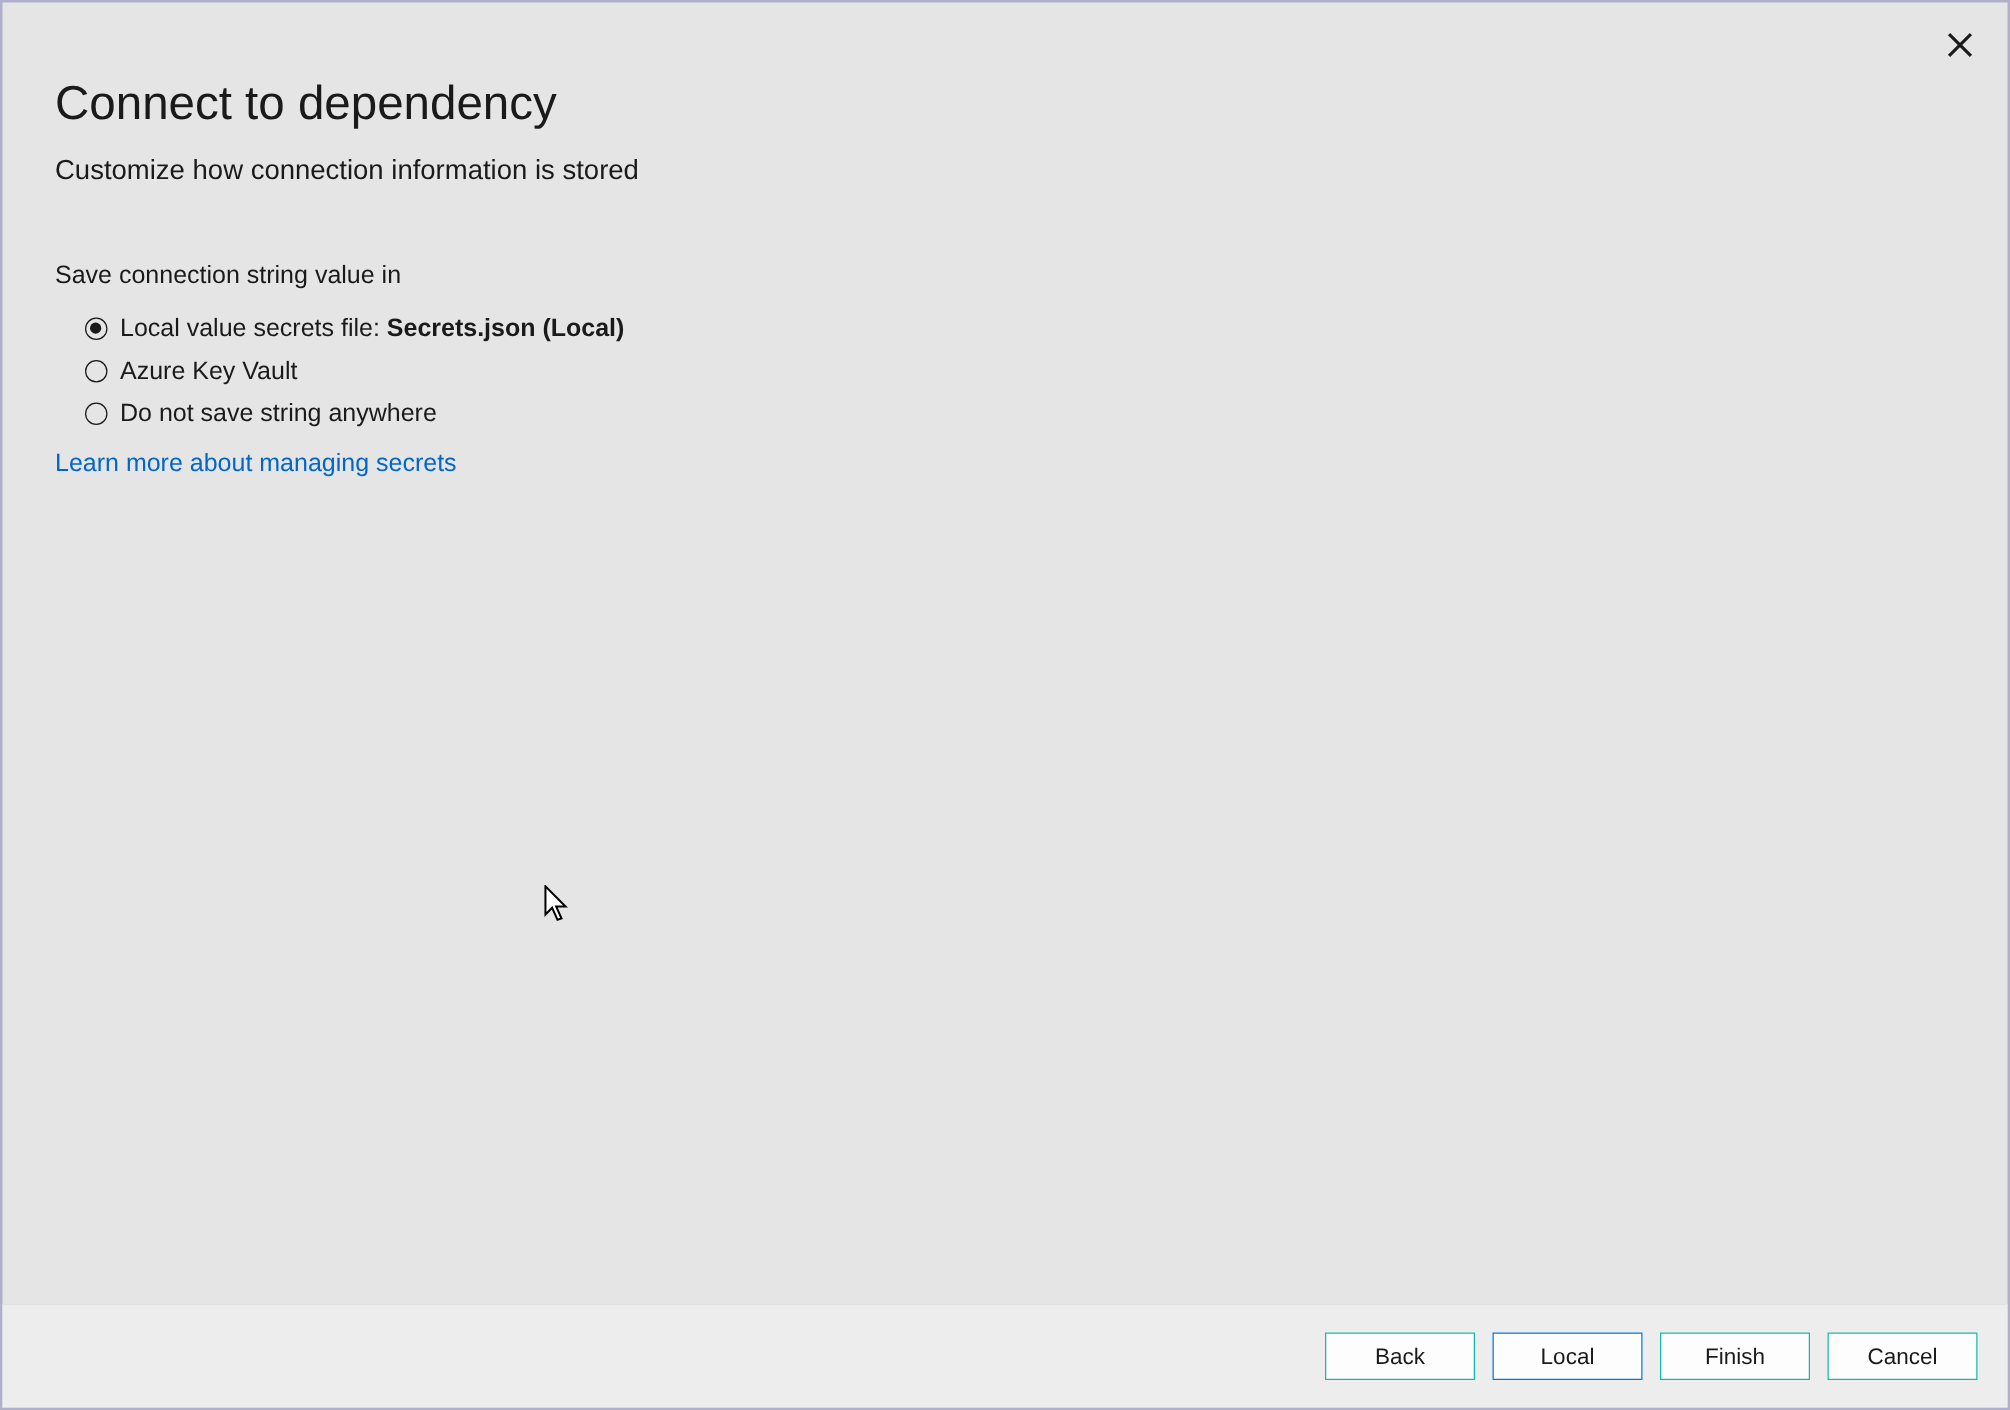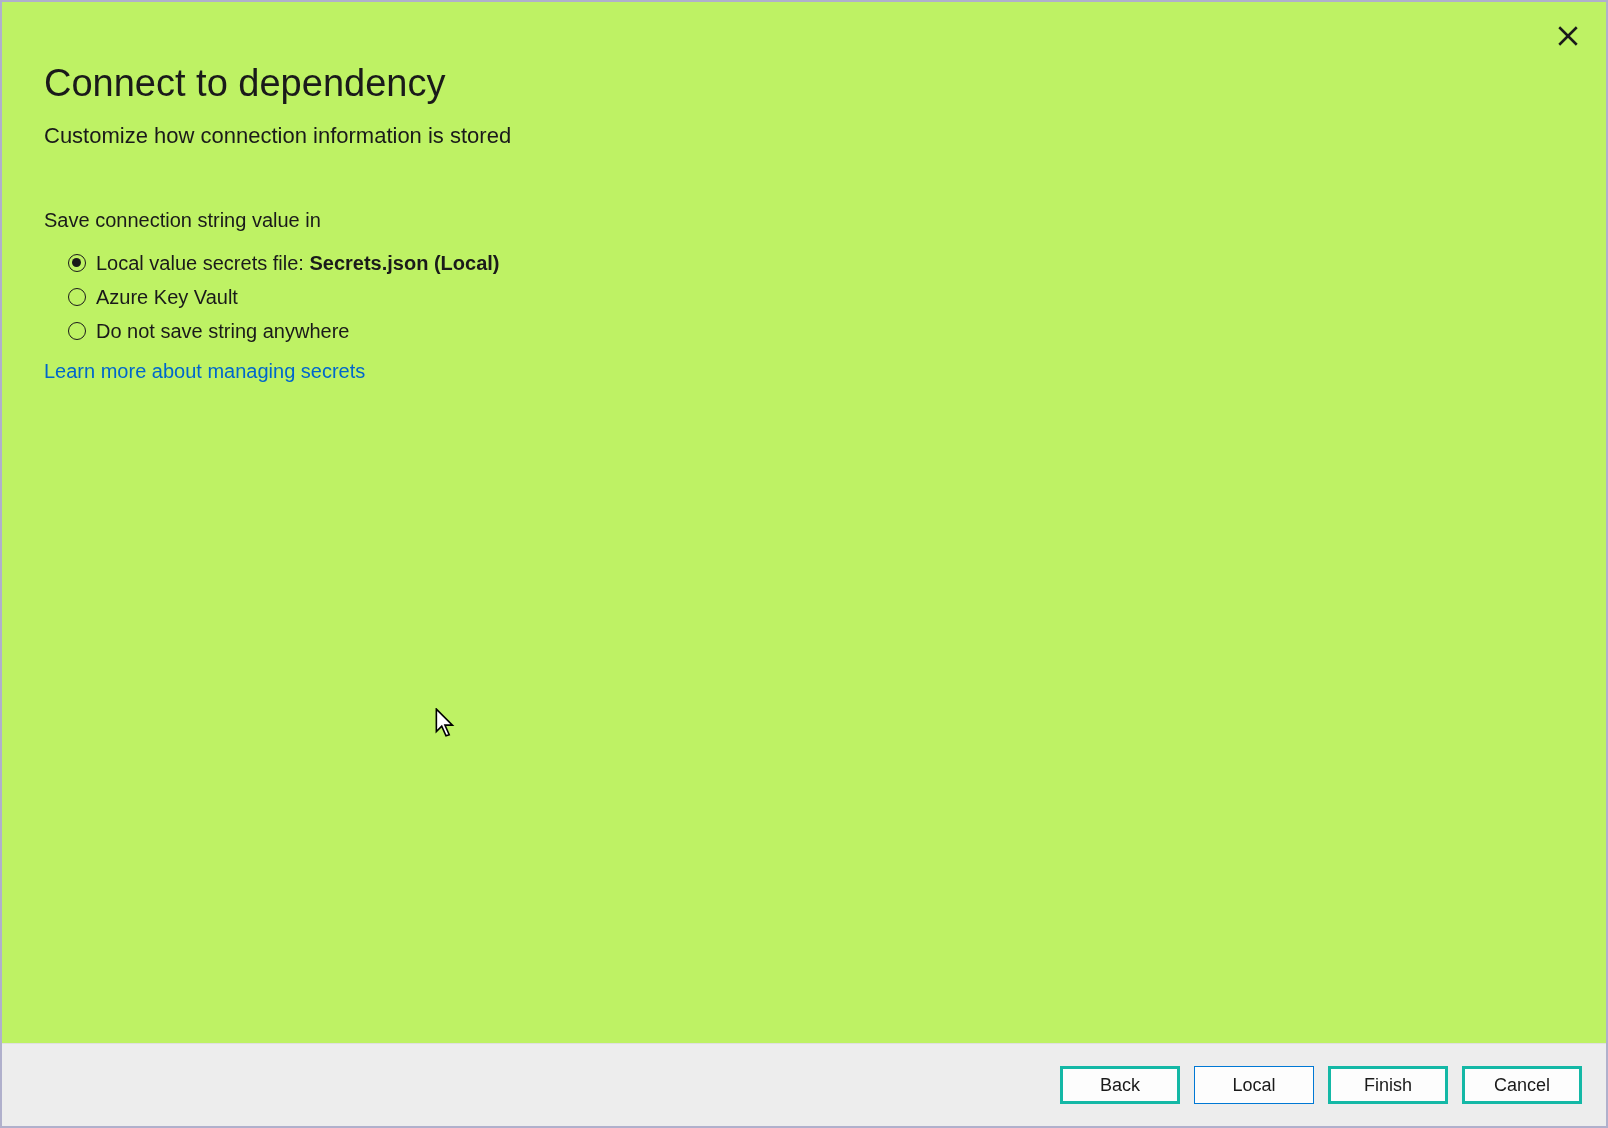--- a/index.html
+++ b/index.html
@@ -11,21 +11,21 @@
       font-family: "Segoe UI", Tahoma, Geneva, sans-serif;
       background: #fff;
       width: 1608px;
       height: 1128px;
       overflow: hidden;
     }
     .dialog {
       width: 1608px;
       height: 1128px;
       border: 2px solid #b0b0cc;
-      background: #bef264;
+      background: #e5e5e5;
       position: relative;
       display: flex;
       flex-direction: column;
     }
     .close-btn {
       position: absolute;
       top: 20px;
       right: 24px;
       width: 28px;
       height: 28px;
@@ -108,21 +108,21 @@
       display: flex;
       justify-content: flex-end;
       gap: 14px;
     }
     .btn {
       width: 120px;
       height: 38px;
       font-size: 18px;
       font-family: inherit;
       background: #fdfdfd;
-      border: 3px solid #14b8a6;
+      border: 1px solid #14b8a6;
       cursor: pointer;
       color: #1a1a1a;
     }
     .btn.primary {
       border: 1.5px solid #0078d4;
     }
     .cursor {
       position: absolute;
       top: 706px;
       left: 432px;

